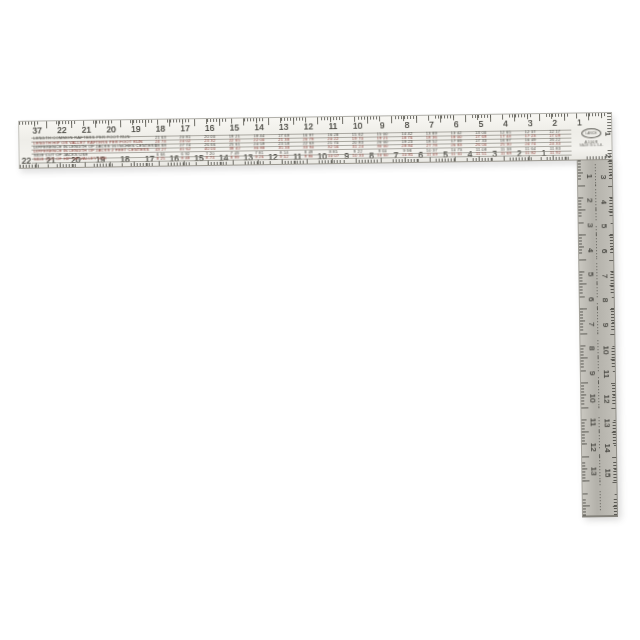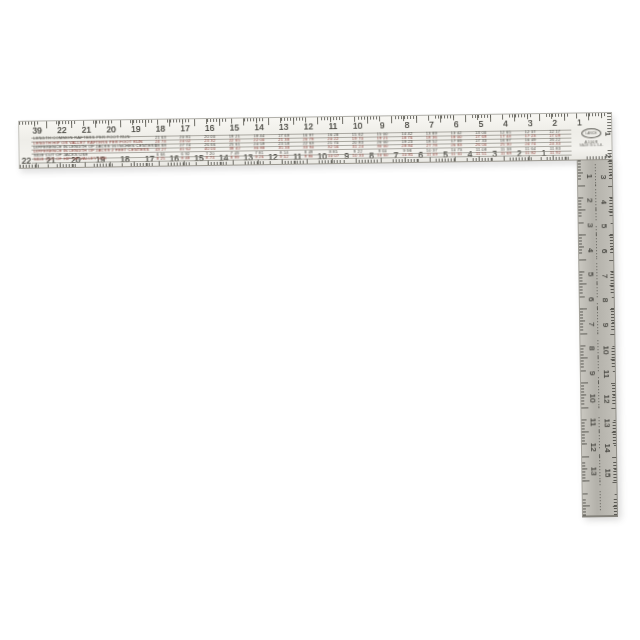--- a/index.html
+++ b/index.html
@@ -67,21 +67,21 @@
       <div class="mb"></div>
       <div class="me"></div>
       <div class="brand">
         <div class="oval">
           <span>LANCE</span>
         </div>
         <div class="model">A100R</div>
         <div class="origin">MADE IN U.S.A.</div>
       </div>
     <div class="tk" style="left: 27.05px; top: 0px; height: 7px;"></div>
-        <span class="num" style="left: 18.05px; top: 4.5px;">39</span>
+        <span class="num" style="left: 18.05px; top: 4.5px;">37</span>
         <div class="tk" style="left: 51.7px; top: 0px; height: 7px;"></div>
         <span class="num" style="left: 42.7px; top: 4.5px;">22</span>
         <div class="tk" style="left: 76.35px; top: 0px; height: 7px;"></div>
         <span class="num" style="left: 67.35px; top: 4.5px;">21</span>
         <div class="tk" style="left: 101px; top: 0px; height: 7px;"></div>
         <span class="num" style="left: 92px; top: 4.5px;">20</span>
         <div class="tk" style="left: 125.65px; top: 0px; height: 7px;"></div>
         <span class="num" style="left: 116.65px; top: 4.5px;">19</span>
         <div class="tk" style="left: 150.3px; top: 0px; height: 7px;"></div>
         <span class="num" style="left: 141.3px; top: 4.5px;">18</span>

